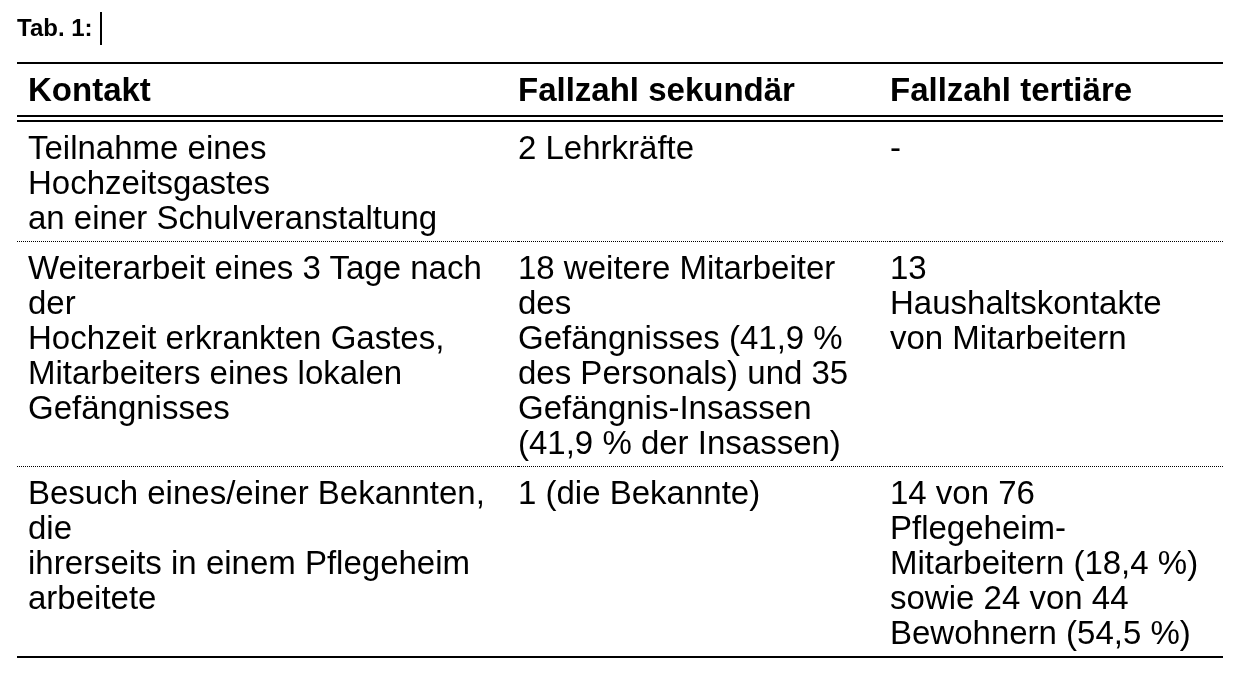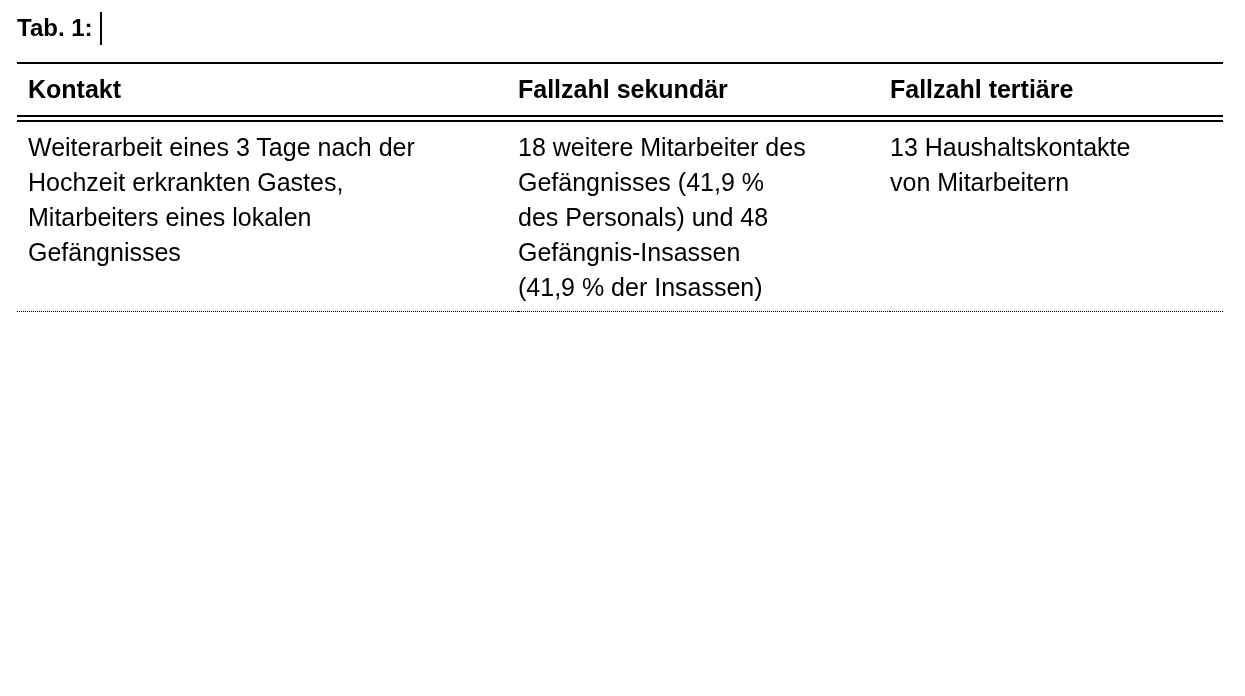--- a/index.html
+++ b/index.html
@@ -32,21 +32,21 @@
   table.cases {
     border-collapse: collapse;
     table-layout: fixed;
     width: 1206px;
     margin-top: 14px;
   }
   table.cases th,
   table.cases td {
     vertical-align: top;
     text-align: left;
-    font-size: 25px;
+    font-size: 33px;
     line-height: 35px;
     white-space: pre-line;
     padding: 8px 24px 6px 0;
     overflow: hidden;
   }
   table.cases th {
     font-weight: bold;
     border-top: 2px solid #000000;
     border-bottom: 7px double #000000;
     padding-bottom: 8px;
@@ -77,28 +77,44 @@
     </colgroup>
     <thead>
       <tr>
         <th>Kontakt</th>
         <th>Fallzahl sekundär</th>
         <th>Fallzahl tertiäre</th>
       </tr>
     </thead>
     <tbody>
       <tr class="row-dotted">
+        <td>Teilnahme eines Hochzeitsgastes
+an einer Schulveranstaltung</td>
+        <td>2 Lehrkräfte</td>
+        <td>-</td>
+      </tr>
+      <tr class="row-dotted">
         <td>Weiterarbeit eines 3 Tage nach der
 Hochzeit erkrankten Gastes,
 Mitarbeiters eines lokalen
 Gefängnisses</td>
         <td>18 weitere Mitarbeiter des
 Gefängnisses (41,9 %
-des Personals) und 48
+des Personals) und 35
 Gefängnis-Insassen
 (41,9 % der Insassen)</td>
         <td>13 Haushaltskontakte
 von Mitarbeitern</td>
+      </tr>
+      <tr class="row-solid">
+        <td>Besuch eines/einer Bekannten, die
+ihrerseits in einem Pflegeheim
+arbeitete</td>
+        <td>1 (die Bekannte)</td>
+        <td>14 von 76 Pflegeheim-
+Mitarbeitern (18,4 %)
+sowie 24 von 44
+Bewohnern (54,5 %)</td>
       </tr>
     </tbody>
   </table>
 
 </div>
 
 </body></html>

